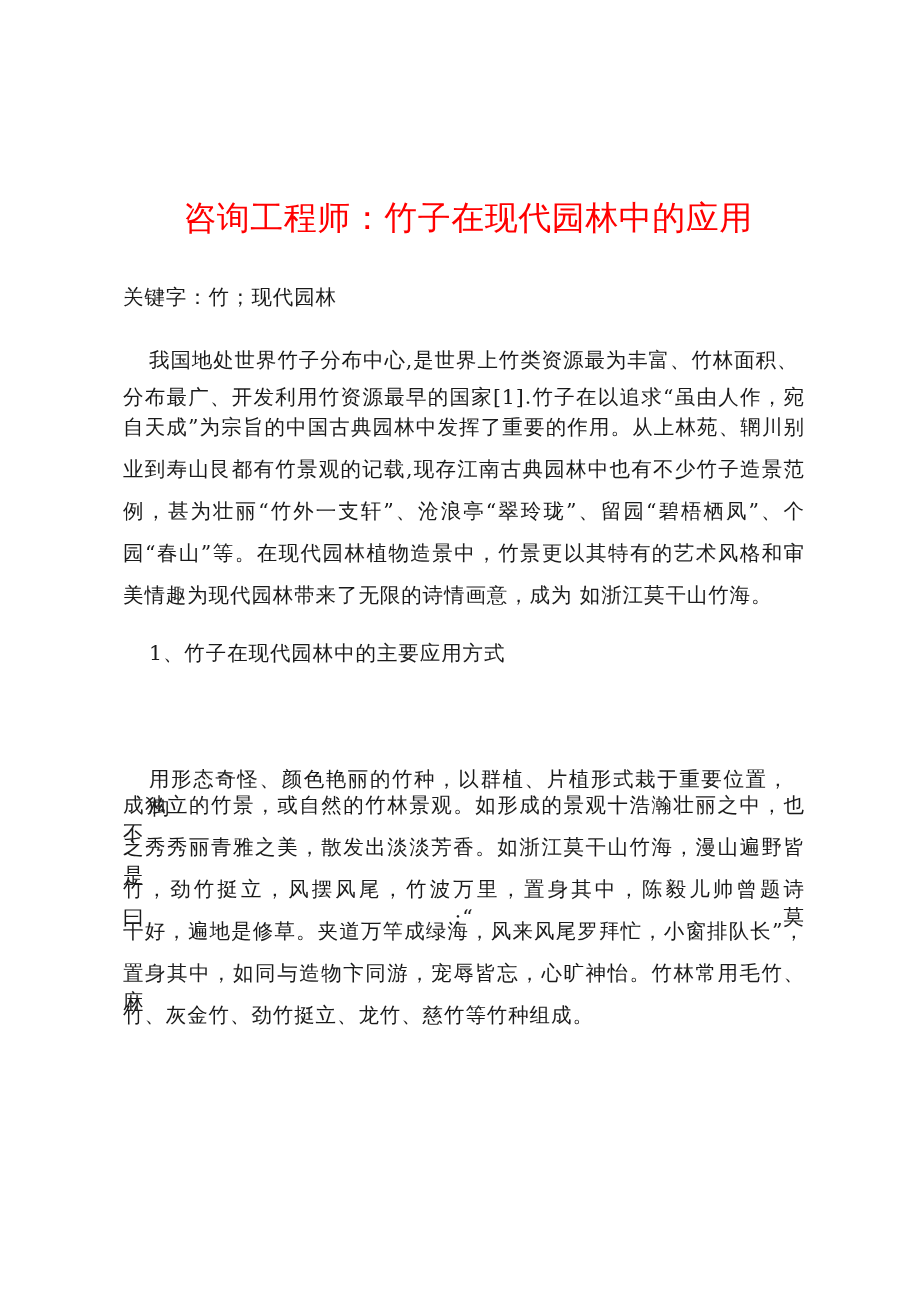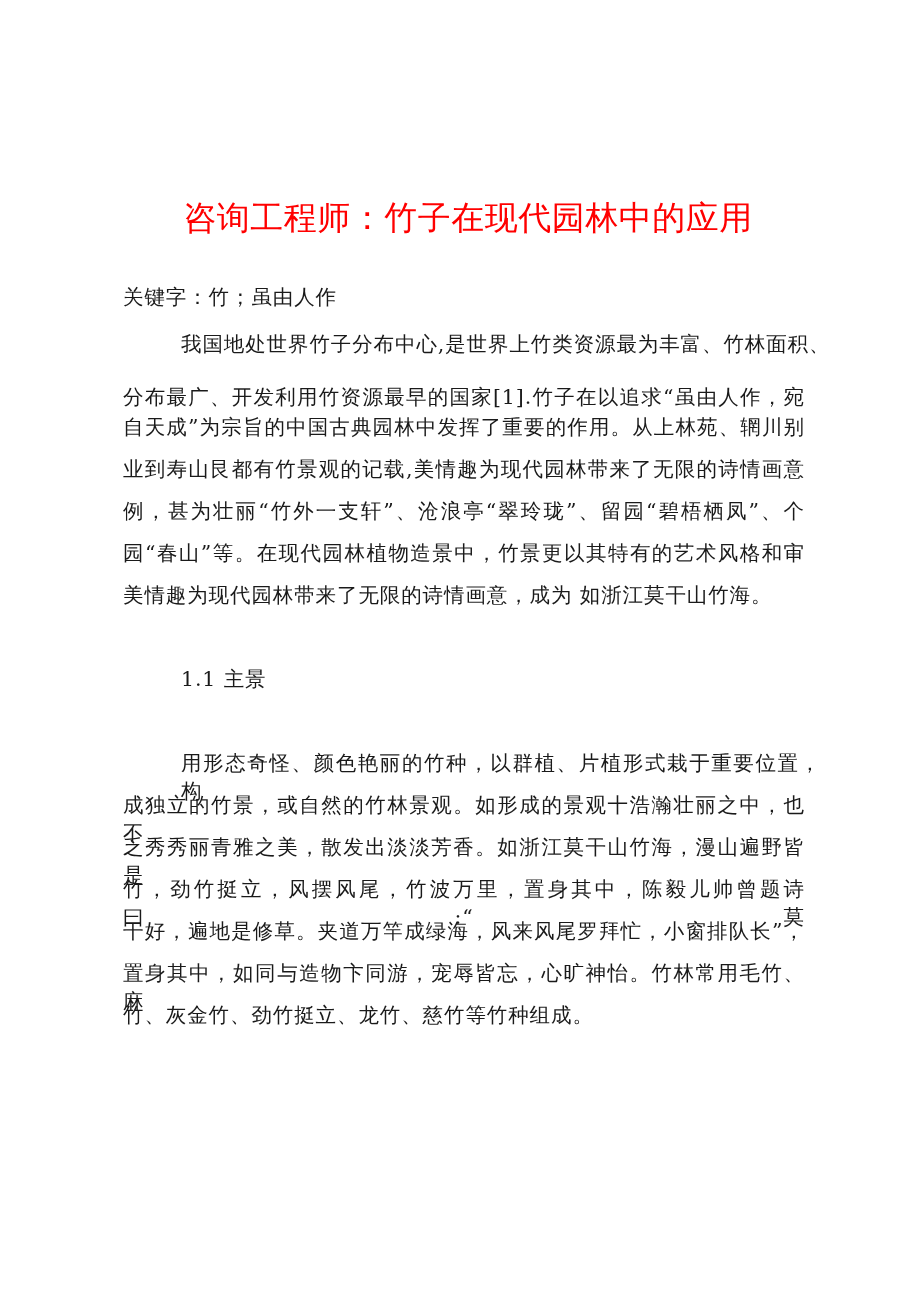--- a/index.html
+++ b/index.html
@@ -4,42 +4,42 @@
 <style>
   html, body { margin: 0; padding: 0; background: #ffffff; }
   body { width: 920px; height: 1302px; position: relative; overflow: hidden;
          font-family: "DejaVu Serif", "Liberation Serif", serif; color: #1a1a1a; }
   .page { position: absolute; left: 0; top: 0; width: 920px; height: 1302px; }
   .title { position: absolute; left: 8px; width: 920px; top: 196px; text-align: center;
            font-family: Liberation Serif, serif;
            font-size: 33px; line-height: 44px; color: #ff0000; letter-spacing: 0.5px; }
   .line { position: absolute; left: 123px; width: 690px; font-size: 20.5px; line-height: 28px;
           white-space: nowrap; letter-spacing: 0.9px; }
-  .indent { left: 181px; }
+  .indent { left: 149px; margin-top: 16px; }
   .just { text-align-last: justify; text-align: justify; white-space: normal; width: 682px; }
 </style>
 </head>
 <body>
 
 <div class="page">
   <div class="title">咨询工程师：竹子在现代园林中的应用</div>
 
-  <div class="line" style="top:283px">关键字：竹；虽由人作</div>
+  <div class="line" style="top:283px">关键字：竹；现代园林</div>
 
   <div>
     <div class="line indent" style="top:330px; width:640px;">我国地处世界竹子分布中心,是世界上竹类资源最为丰富、竹林面积、</div>
     <div class="line just" style="top:383px">分布最广、开发利用竹资源最早的国家[1].竹子在以追求“虽由人作，宛</div>
     <div class="line just" style="top:413px">自天成”为宗旨的中国古典园林中发挥了重要的作用。从上林苑、辋川别</div>
-    <div class="line just" style="top:455px">业到寿山艮都有竹景观的记载,美情趣为现代园林带来了无限的诗情画意</div>
+    <div class="line just" style="top:455px">业到寿山艮都有竹景观的记载,现存江南古典园林中也有不少竹子造景范</div>
     <div class="line just" style="top:497px">例，甚为壮丽“竹外一支轩”、沧浪亭“翠玲珑”、留园“碧梧栖凤”、个</div>
     <div class="line just" style="top:539px">园“春山”等。在现代园林植物造景中，竹景更以其特有的艺术风格和审</div>
     <div class="line" style="top:581px">美情趣为现代园林带来了无限的诗情画意，成为 如浙江莫干山竹海。</div>
   </div>
 
-  <div class="line indent" style="top:665px">1.1 主景</div>
+  <div class="line indent" style="top:623px">1、竹子在现代园林中的主要应用方式</div>
 
   <div>
     <div class="line indent just" style="top:749px; width:640px;">用形态奇怪、颜色艳丽的竹种，以群植、片植形式栽于重要位置，构</div>
     <div class="line just" style="top:791px">成独立的竹景，或自然的竹林景观。如形成的景观十浩瀚壮丽之中，也不</div>
     <div class="line just" style="top:833px">乏秀秀丽青雅之美，散发出淡淡芳香。如浙江莫干山竹海，漫山遍野皆是</div>
     <div class="line just" style="top:875px">竹，劲竹挺立，风摆风尾，竹波万里，置身其中，陈毅儿帅曾题诗曰:“莫</div>
     <div class="line just" style="top:917px">干好，遍地是修草。夹道万竿成绿海，风来风尾罗拜忙，小窗排队长”，</div>
     <div class="line just" style="top:959px">置身其中，如同与造物卞同游，宠辱皆忘，心旷神怡。竹林常用毛竹、麻</div>
     <div class="line" style="top:1001px">竹、灰金竹、劲竹挺立、龙竹、慈竹等竹种组成。</div>
   </div>

